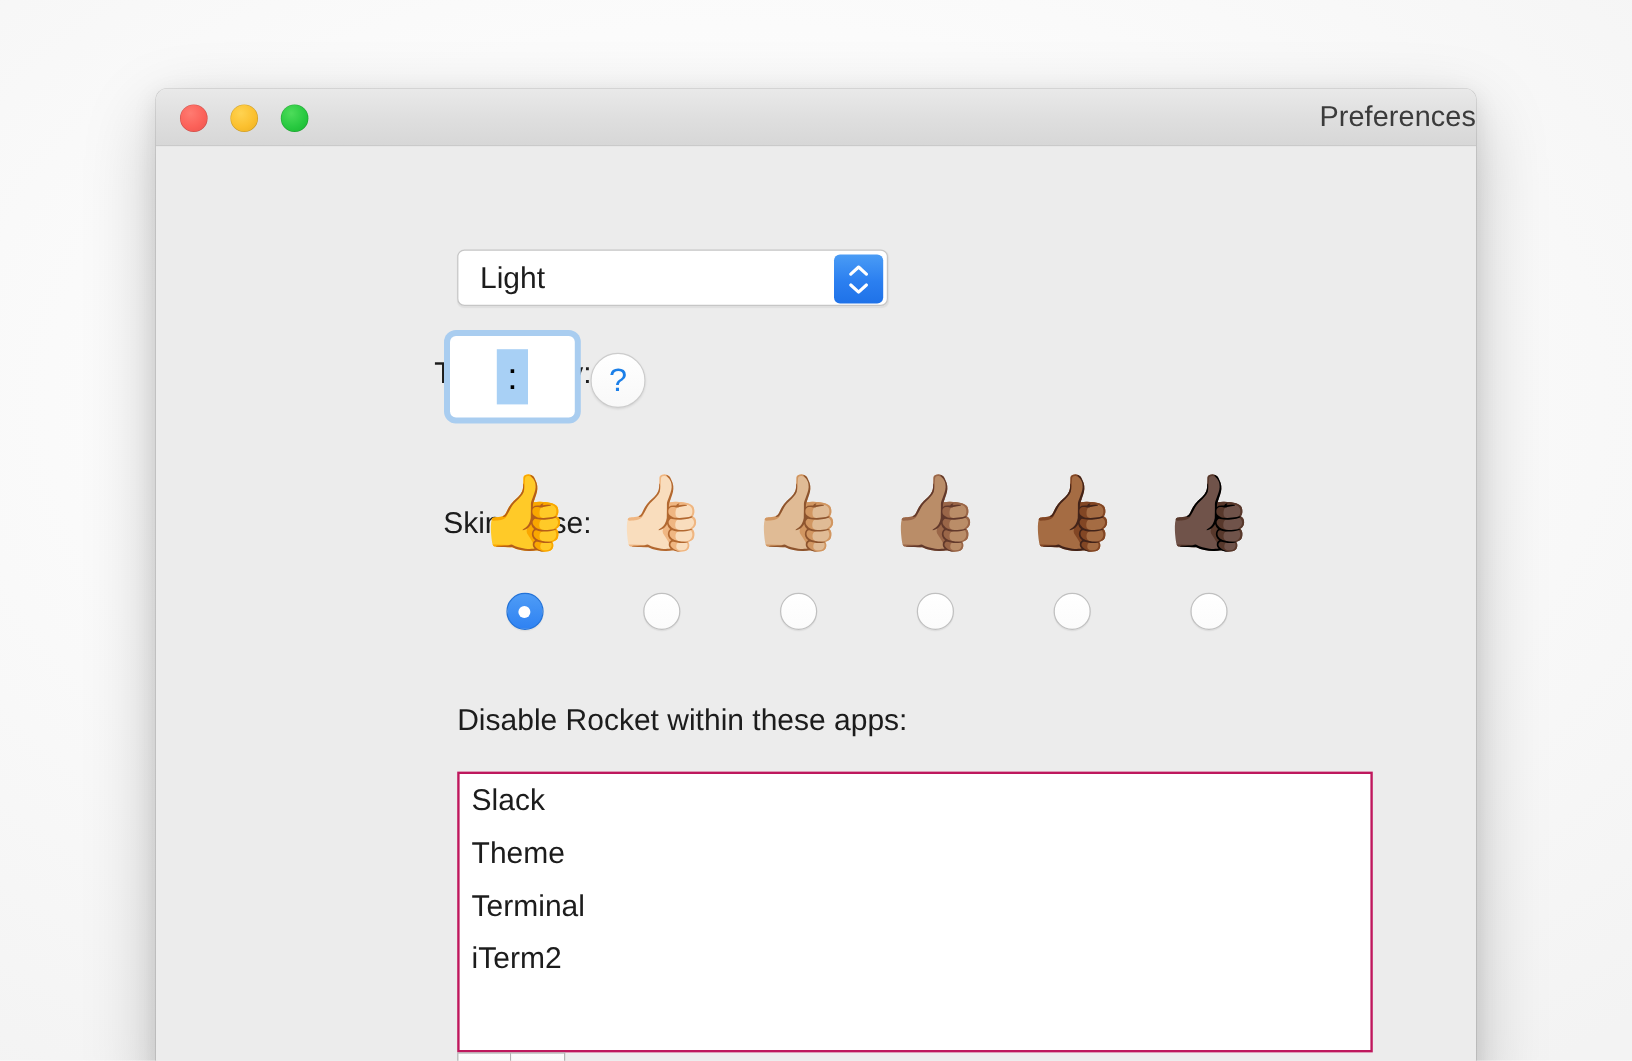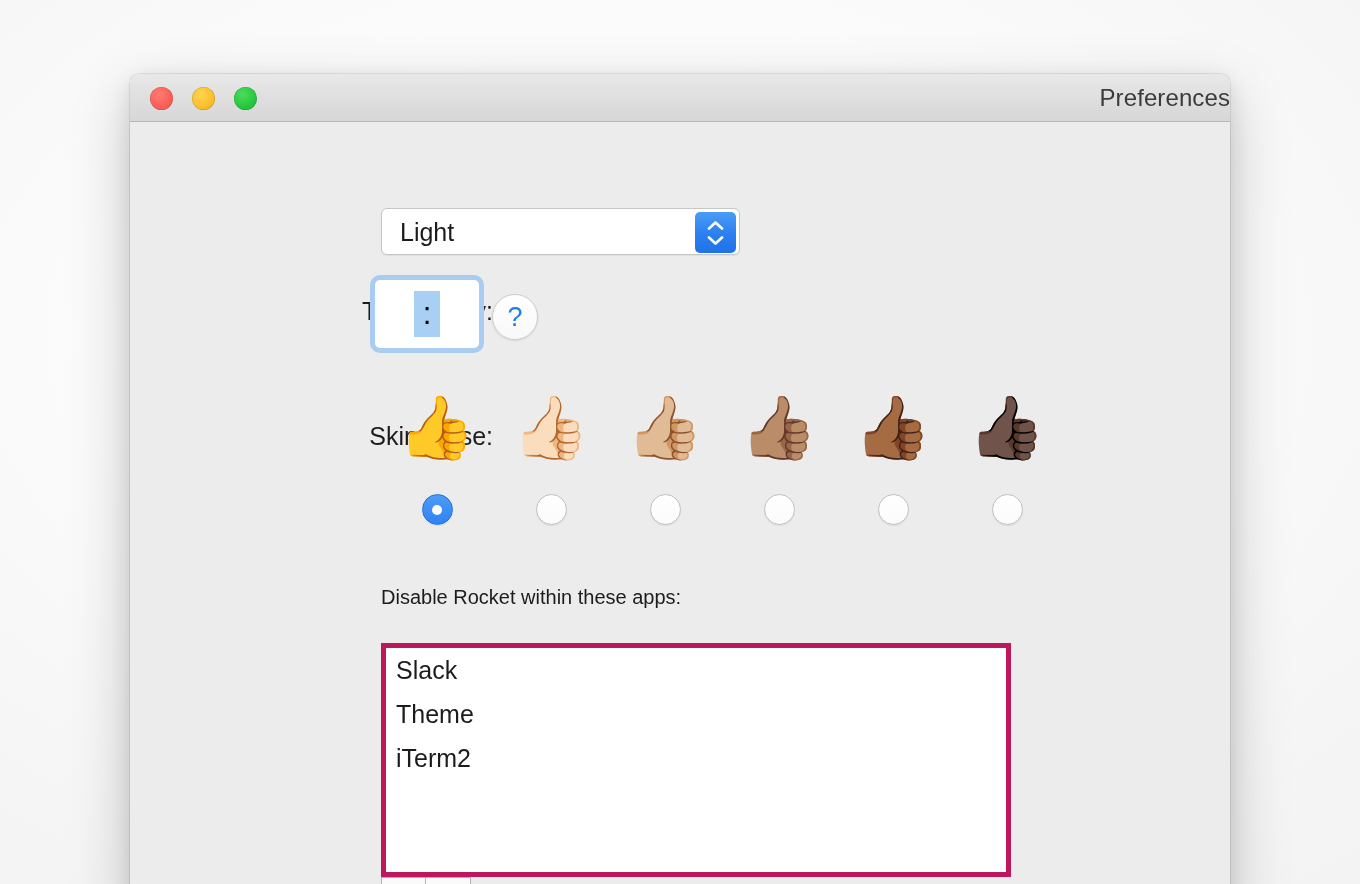--- a/index.html
+++ b/index.html
@@ -245,32 +245,32 @@
     height: 10px;
     border-radius: 50%;
     background: #ffffff;
   }
 
   
   #disable-heading {
     position: absolute;
     left: 251px;
     top: 464px;
-    font-size: 20px;
+    font-size: 25px;
     color: #1c1c1c;
   }
 
   #apps-listbox {
     position: absolute;
     left: 251px;
     top: 521px;
-    width: 630px;
+    width: 763px;
     height: 234px;
     background: #ffffff;
-    border: 5px solid #be185d;
+    border: 2px solid #be185d;
     overflow: hidden;
   }
 
   .app-row {
     height: 44px;
     line-height: 44px;
     padding-left: 10px;
     font-size: 25px;
     color: #1c1c1c;
     white-space: nowrap;
@@ -379,20 +379,21 @@
         <div class="radio-cell">
           <div class="radio"></div>
         </div>
       </div>
 
       <div id="disable-heading">Disable Rocket within these apps:</div>
 
       <div id="apps-listbox">
         <div class="app-row">Slack</div>
         <div class="app-row">Theme</div>
+        <div class="app-row">Terminal</div>
         <div class="app-row">iTerm2</div>
       </div>
 
       <div id="apps-toolbar">
         <div class="seg-button">
           
         </div>
         <div class="seg-button">
           
         </div>

